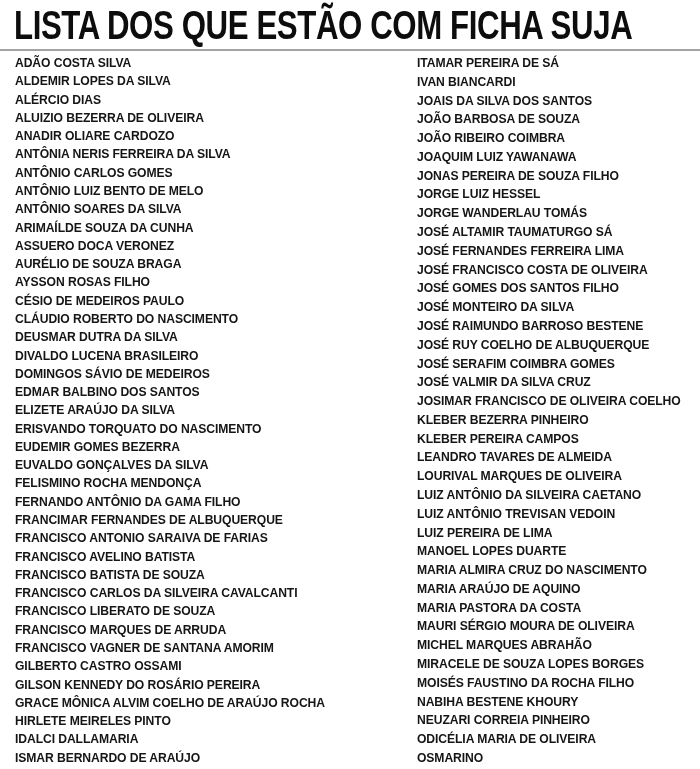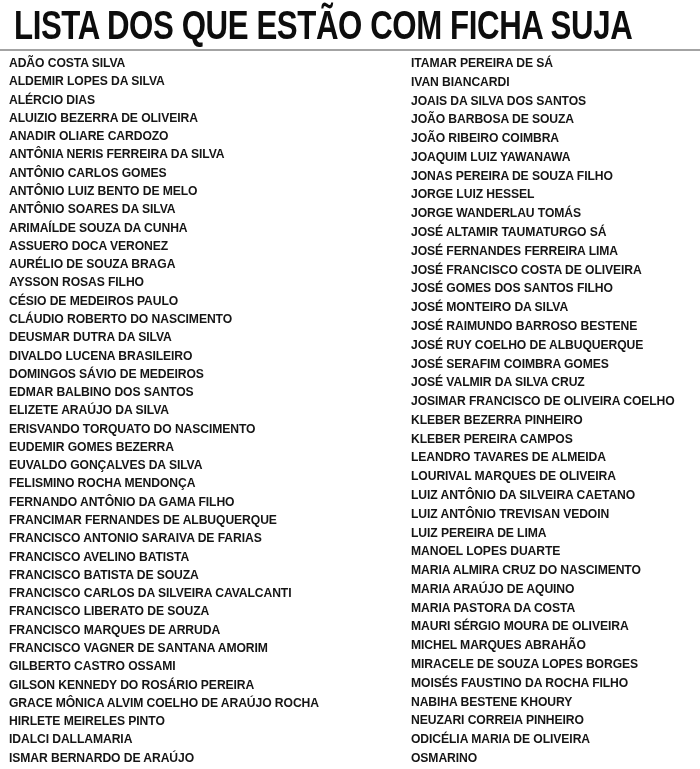--- a/index.html
+++ b/index.html
@@ -32,21 +32,21 @@
     position: absolute;
     top: 49px;
     left: 0;
     width: 700px;
     height: 2px;
     background: #a3a3a3;
   }
   .names {
     position: absolute;
     top: 56px;
-    left: 9px;
+    left: 15px;
     width: 685px;
     height: 709px;
     display: flex;
   }
   .col {
     display: flex;
     flex-direction: column;
     justify-content: space-between;
     transform: scaleX(0.9);
     transform-origin: 0 0;

